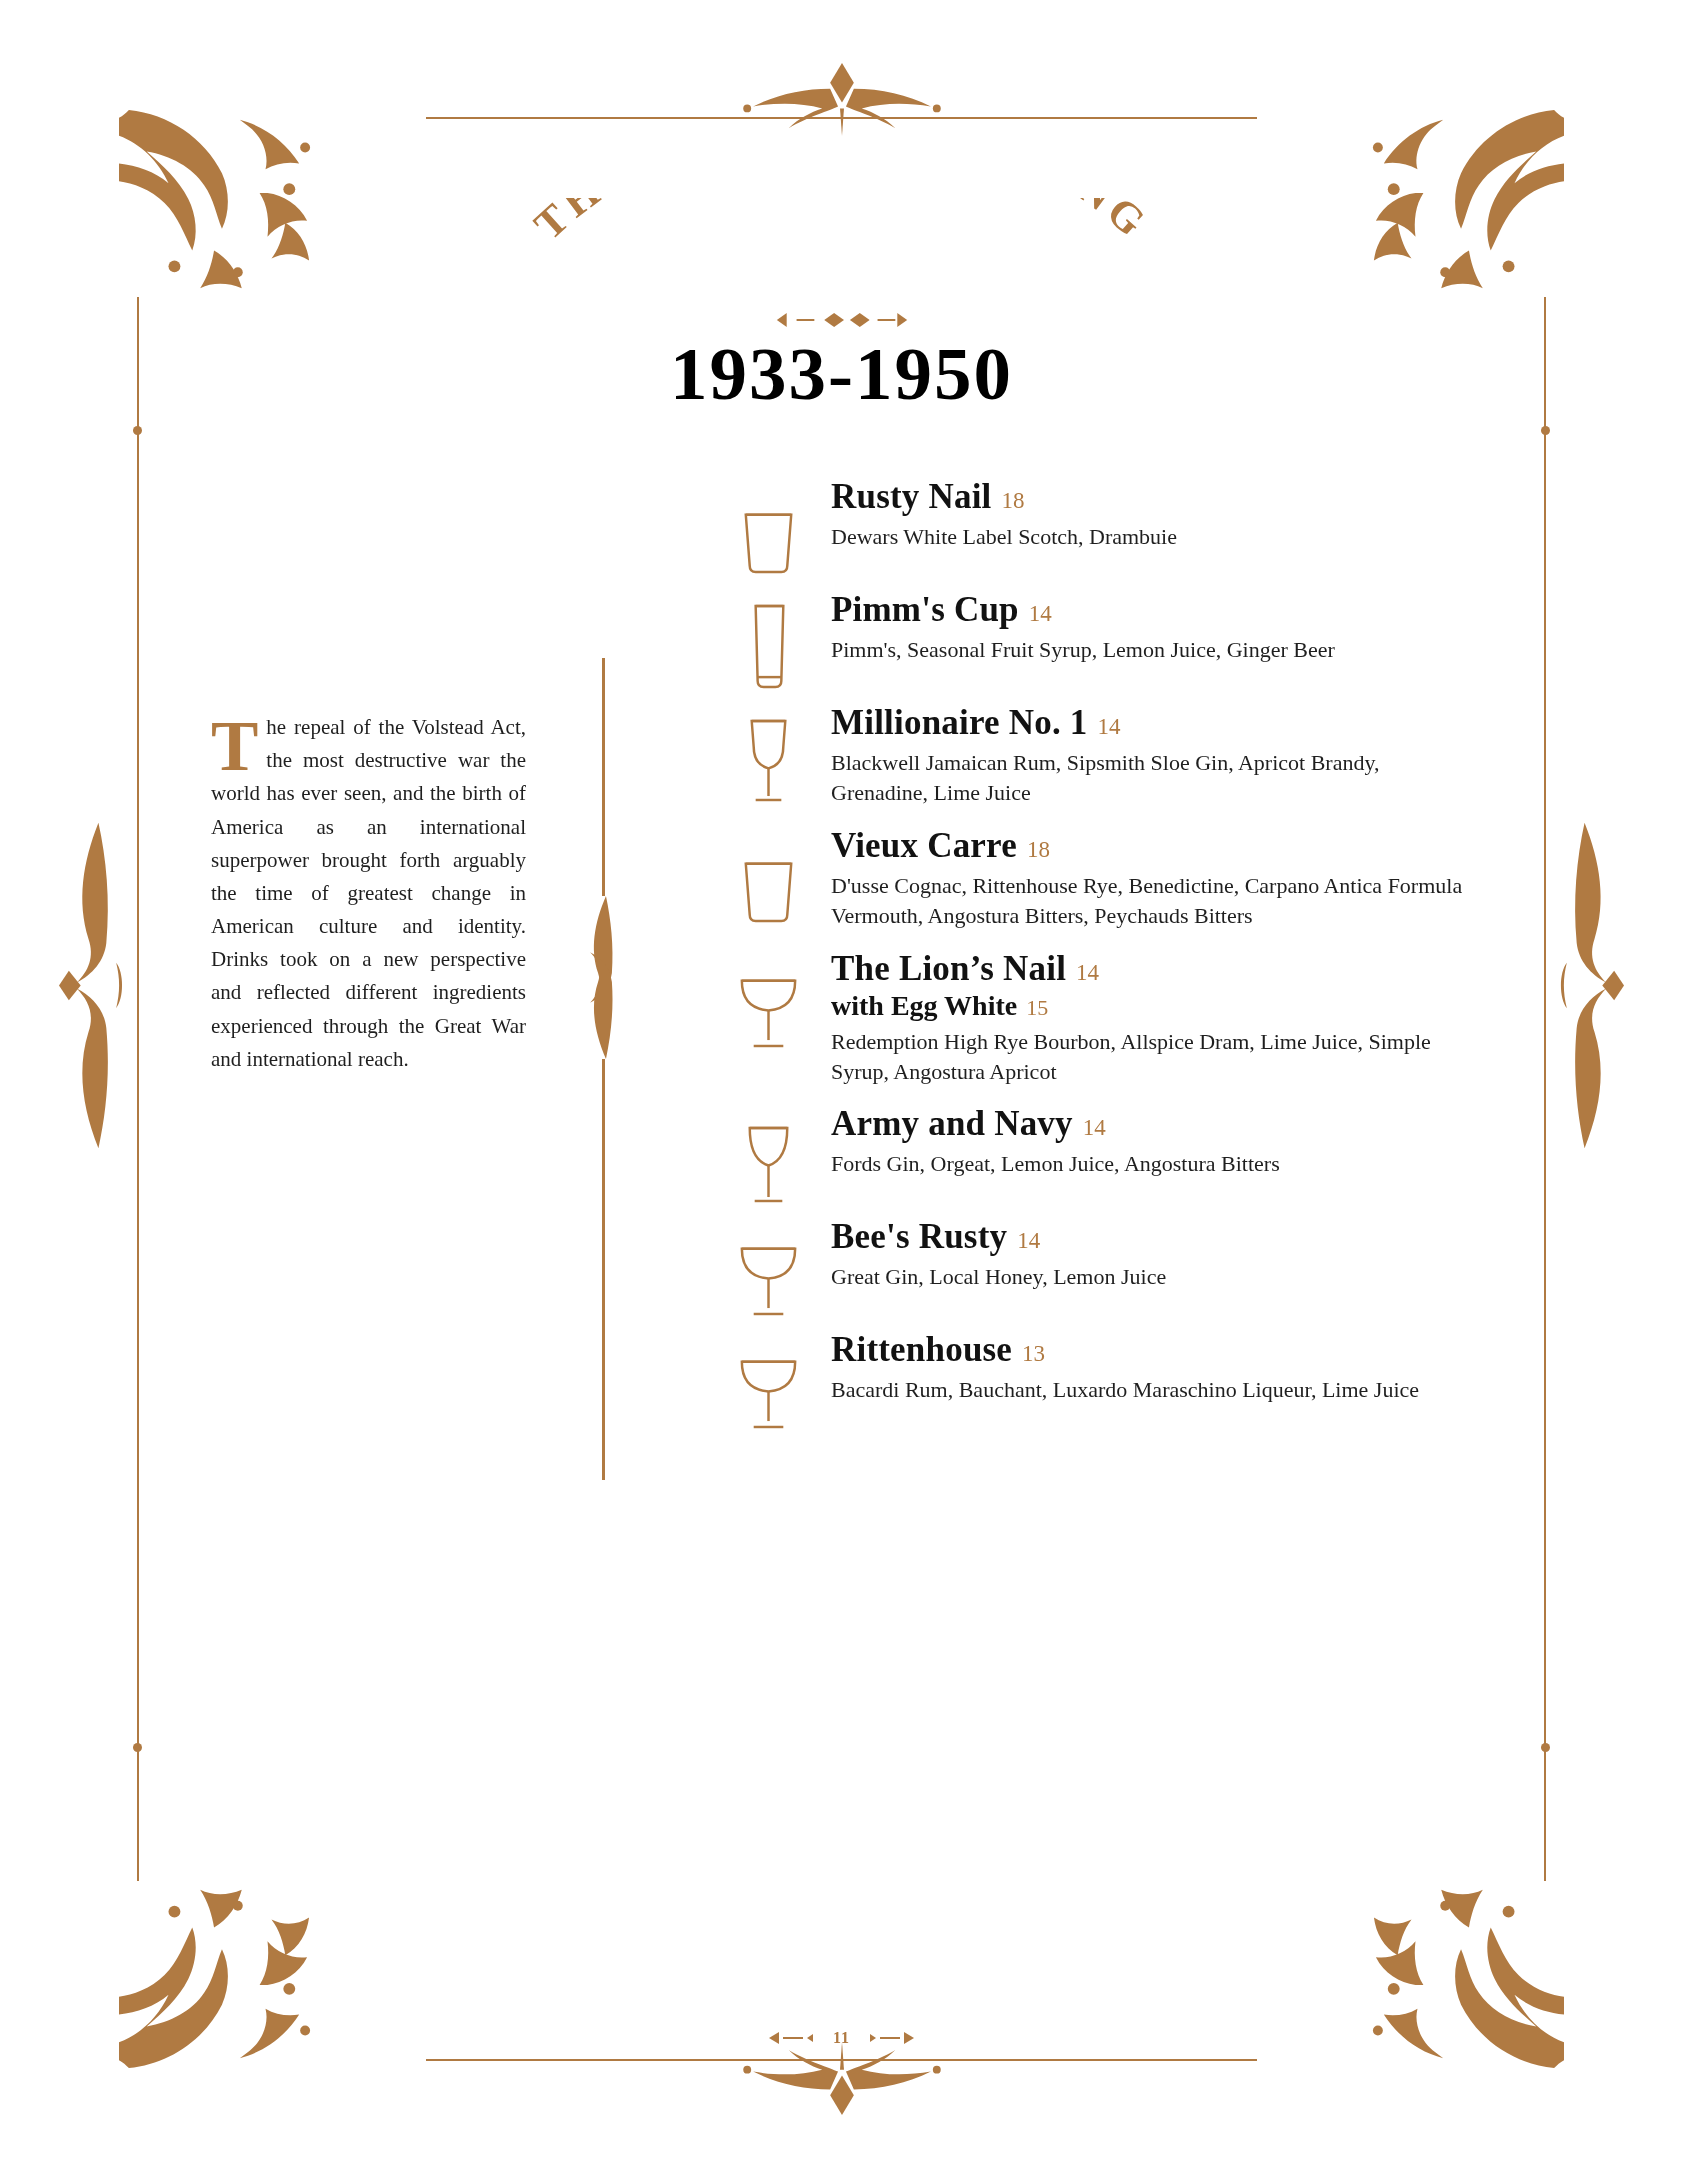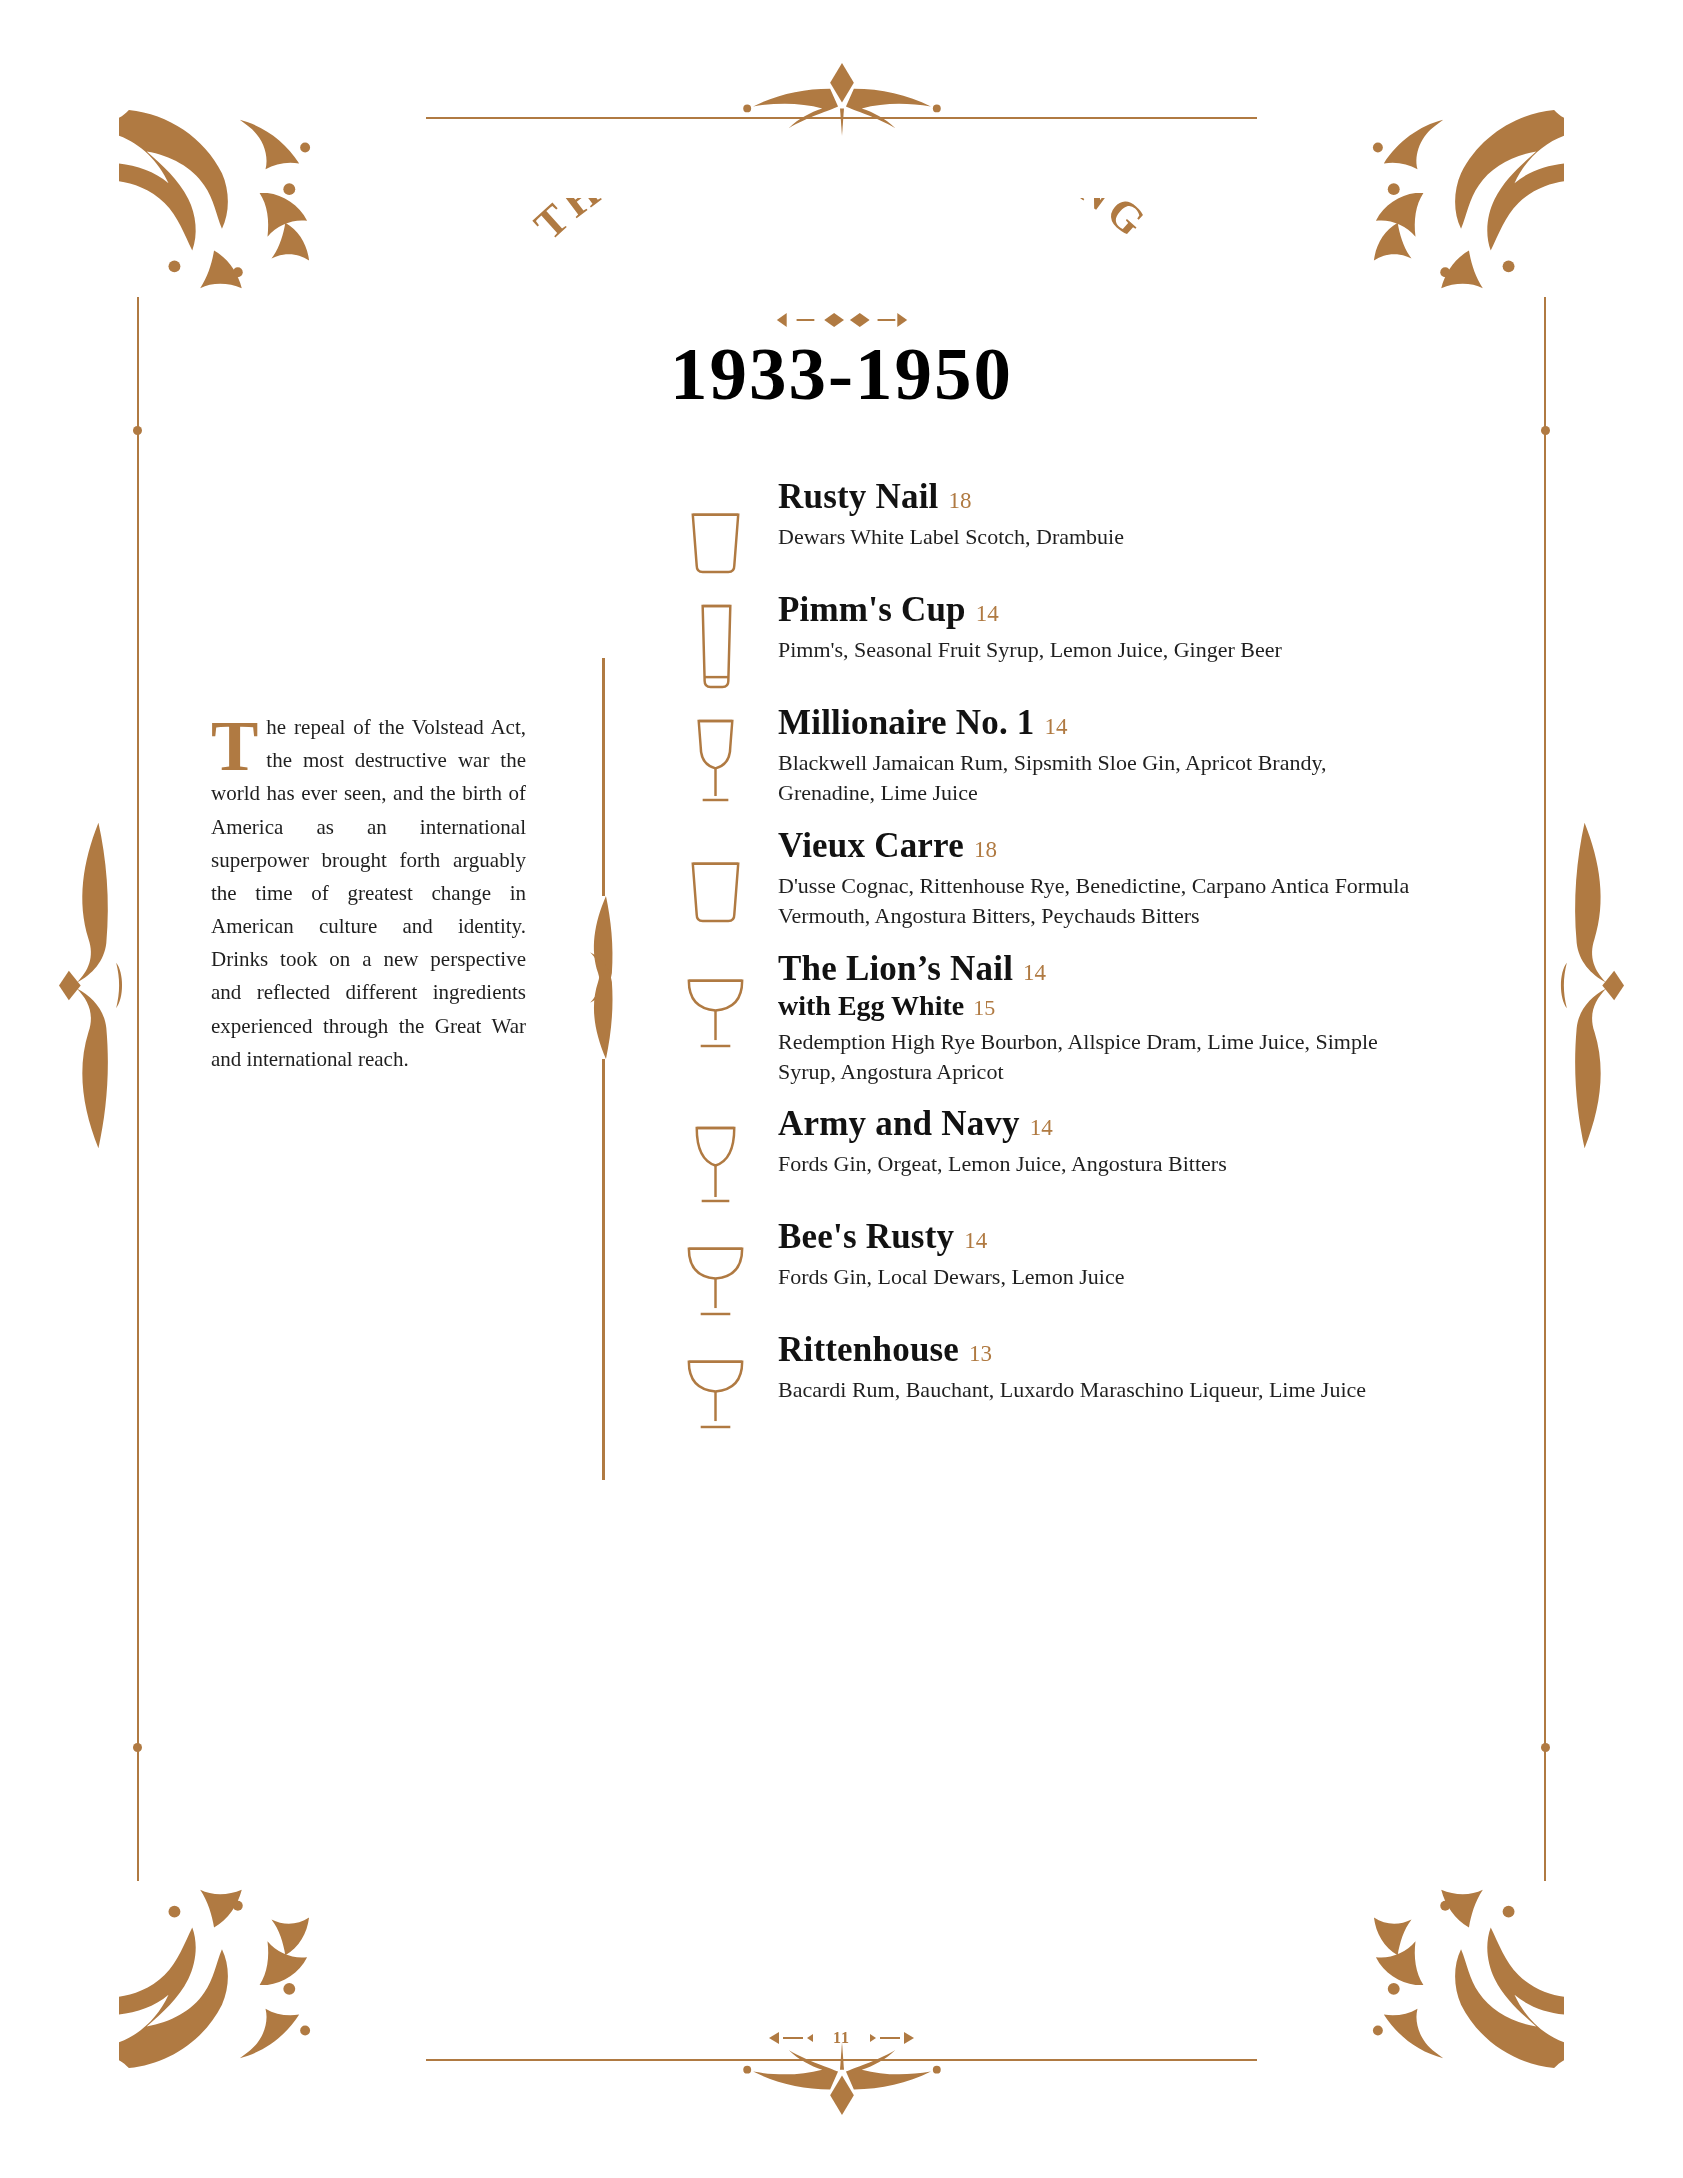--- a/index.html
+++ b/index.html
@@ -143,21 +143,21 @@
     width: 38px;
     height: 163px;
     color: #b07a42;
     background: #fff;
   }
   .divider-mid-orn svg { width: 100%; height: 100%; display: block; }
 
   
   .drinks {
     position: absolute;
-    left: 669px;
+    left: 722px;
     top: 477px;
     width: 752px;
   }
   .drink {
     position: relative;
     margin-bottom: 18px;
     padding-left: 109px;
     min-height: 95px;
   }
   .glass {
@@ -460,21 +460,21 @@
         <svg viewBox="0 0 78 96" fill="none" stroke="currentColor" stroke-width="2.5">
           <path d="M12 22 Q12 50 39 52 Q66 50 66 22 Z"></path>
           <path d="M12 22 L66 22"></path>
           <path d="M39 52 L39 82"></path>
           <path d="M24 88 L54 88"></path>
         </svg>
       </span>
       <div>
         <span class="drink-name">Bee's Rusty</span><span class="drink-price">14</span>
       </div>
-      <div class="drink-desc">Fords Gin, Local Dewars, Lemon Juice</div>
+      <div class="drink-desc">Great Gin, Local Honey, Lemon Juice</div>
     </div>
 
     <div class="drink">
       <span class="glass">
         <svg viewBox="0 0 78 96" fill="none" stroke="currentColor" stroke-width="2.5">
           <path d="M12 22 Q12 50 39 52 Q66 50 66 22 Z"></path>
           <path d="M12 22 L66 22"></path>
           <path d="M39 52 L39 82"></path>
           <path d="M24 88 L54 88"></path>
         </svg>

